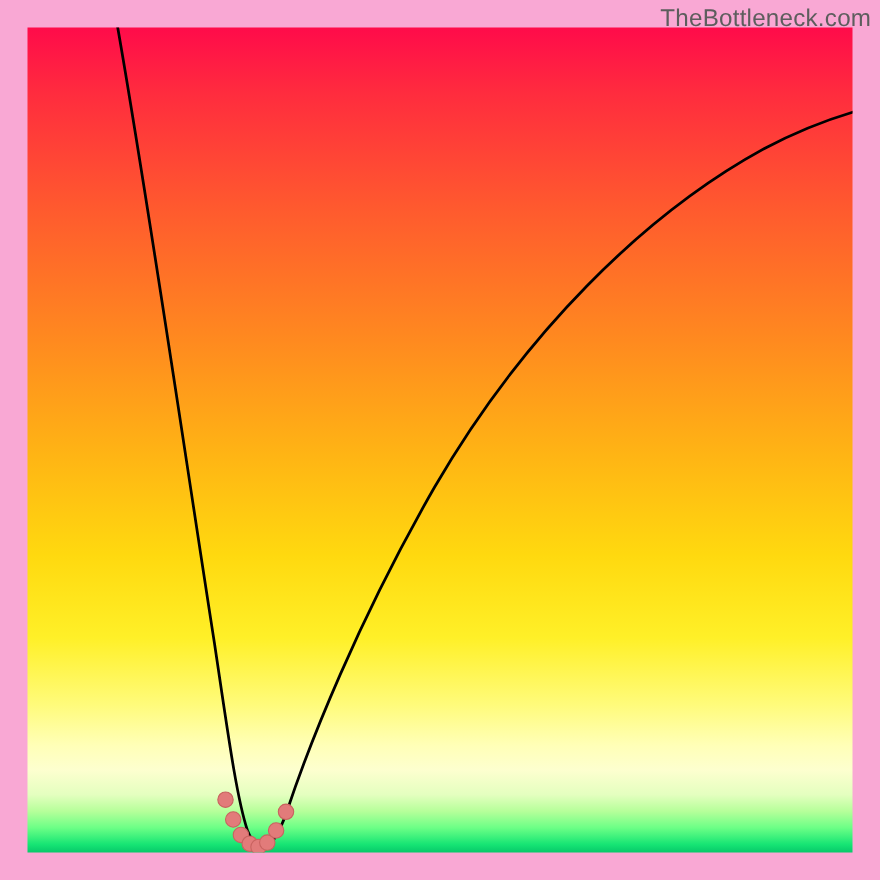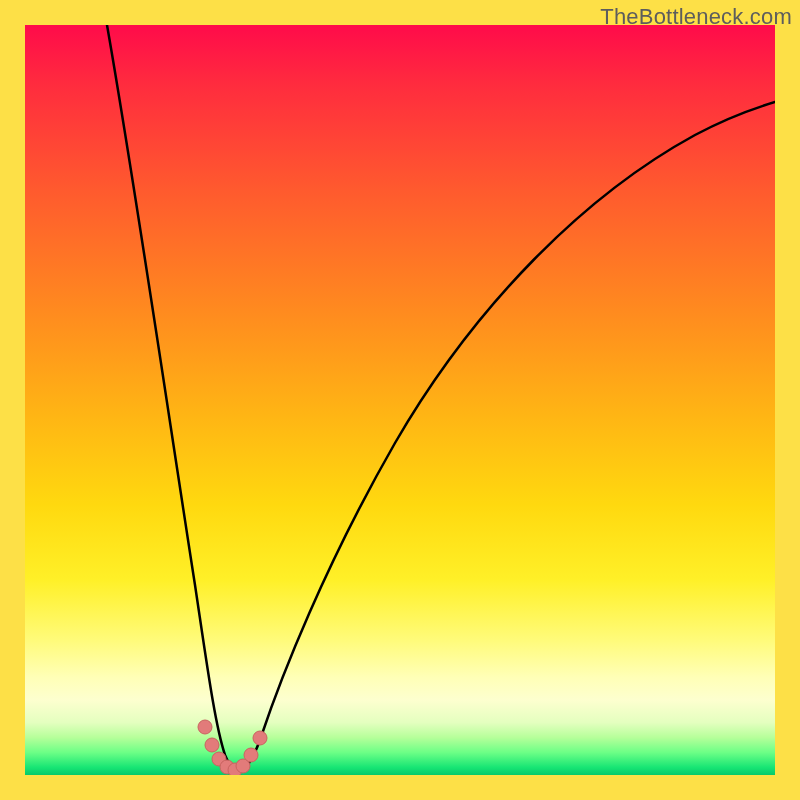--- a/index.html
+++ b/index.html
@@ -9,21 +9,21 @@
     height: 800px;
     overflow: hidden;
     background: #000;
     font-family: Arial, Helvetica, sans-serif;
   }
   .frame {
     position: absolute;
     top: 0; left: 0;
     width: 800px;
     height: 800px;
-    background: #fde047;
+    background: #f9a8d4;
   }
   .plot {
     position: absolute;
     width: 750px;
     height: 750px;
     left: 25px;
     top: 25px;
     
     background: linear-gradient(
       to bottom,

